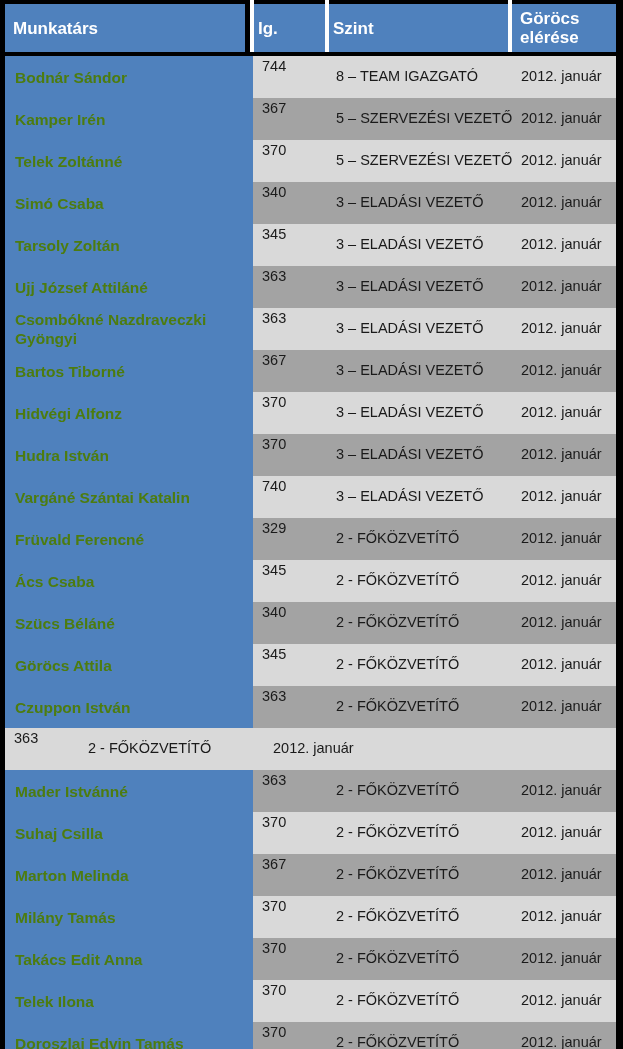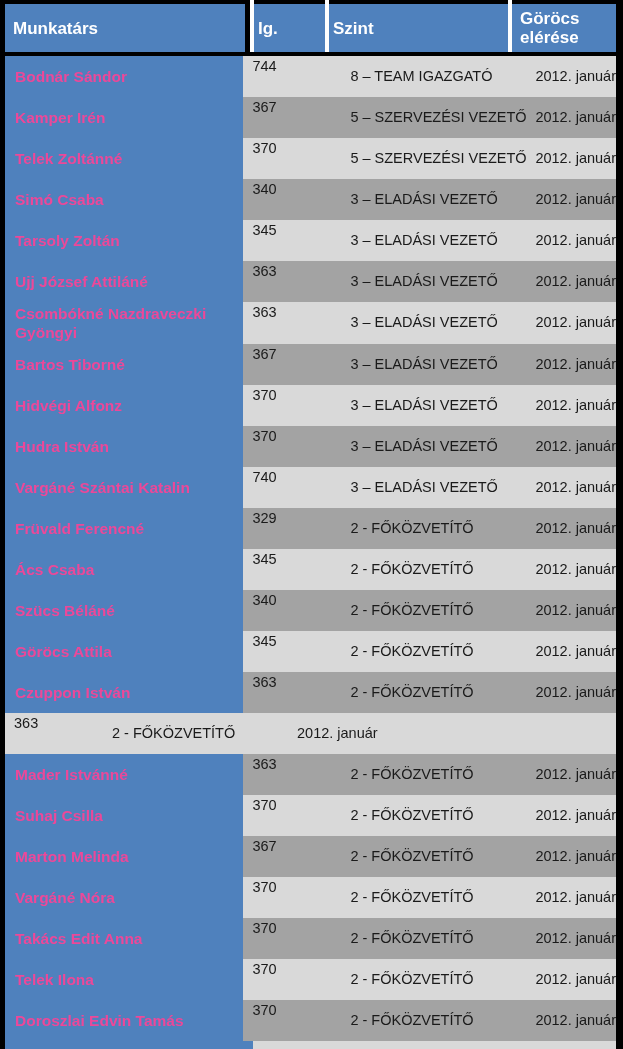--- a/index.html
+++ b/index.html
@@ -37,27 +37,27 @@
   .blue-col  { position:absolute; left:0; top:0; width:248px; height:100%; background:#4f81bd; }
   .rows { position:relative; }
   
   .rows::after { content:""; display:block; height:41px; margin-left:248px; background:#d9d9d9; }
 
   .row { display:flex; min-height:41px; }
   .cell { box-sizing:border-box; }
   .cell-name {
     width:248px; display:flex; align-items:center;
     padding:2px 6px 2px 10px;
-    color:#ec4899; font-weight:bold; font-size:15.5px; line-height:19px;
+    color:#4d7c0f; font-weight:bold; font-size:15.5px; line-height:19px;
   }
   .row-stripe { flex:1; display:flex; }
   .row.gray  .row-stripe { background:#d9d9d9; }
   .row.white .row-stripe { background:#a3a3a3; }
   .cell-ig    { width:77px;  padding:1px 0 0 9px; }
-  .cell-szint { width:183px; padding:11px 0 0 6px;margin-left:24px; }
+  .cell-szint { width:183px; padding:11px 0 12px 6px; }
   .cell-date  { flex:1;      padding:11px 0 0 2px;margin-left:6px; }
   .cell-ig, .cell-szint, .cell-date {
     color:#1a1a1a; font-size:14.5px; line-height:19px; white-space:nowrap;
   }
 </style>
 </head>
 <body>
 
 <div class="shot">
 
@@ -224,21 +224,21 @@
   </div>
         <div class="row white">
     <div class="cell cell-name">Marton Melinda</div>
     <div class="row-stripe">
       <div class="cell cell-ig">367</div>
       <div class="cell cell-szint">2 - FŐKÖZVETÍTŐ</div>
       <div class="cell cell-date">2012. január</div>
     </div>
   </div>
         <div class="row gray">
-    <div class="cell cell-name">Vargáné Nóra</div>
+    <div class="cell cell-name">Milány Tamás</div>
     <div class="row-stripe">
       <div class="cell cell-ig">370</div>
       <div class="cell cell-szint">2 - FŐKÖZVETÍTŐ</div>
       <div class="cell cell-date">2012. január</div>
     </div>
   </div>
         <div class="row white">
     <div class="cell cell-name">Takács Edit Anna</div>
     <div class="row-stripe">
       <div class="cell cell-ig">370</div>

